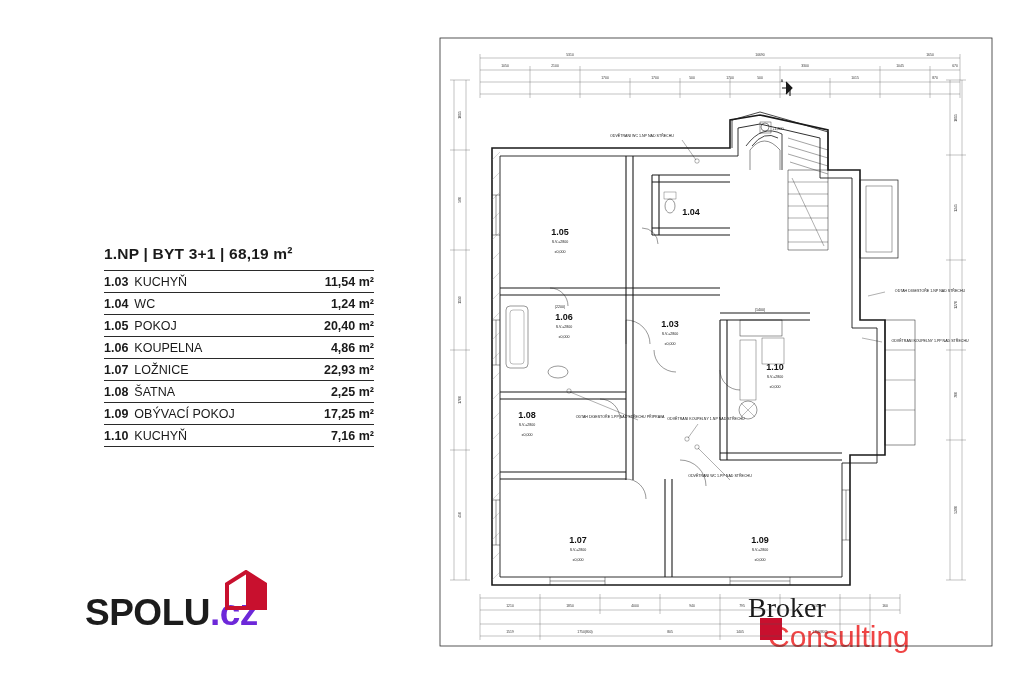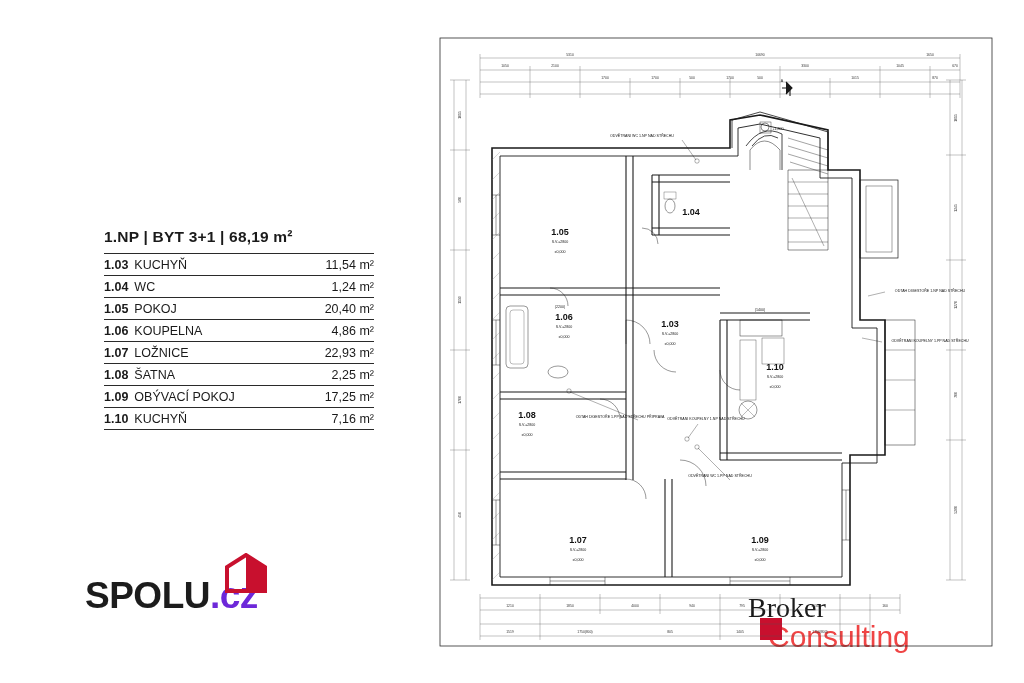--- a/index.html
+++ b/index.html
@@ -13,21 +13,21 @@
     position: relative;
     overflow: hidden;
     font-family: "Liberation Sans", sans-serif;
     color: #1a1a1a;
   }
 
   
   #left-panel {
     position: absolute;
     left: 0;
-    top: 0;
+    top: 17px;
     width: 430px;
     height: 621px;
   }
 
   #legend {
     position: absolute;
     left: 104px;
     top: 228px;
     width: 270px;
   }
@@ -51,21 +51,21 @@
     border-bottom: 1px solid #2a2a2a;
   }
   .legend-code {
     font-weight: bold;
     margin-right: 6px;
   }
   .legend-name {
     flex: 1;
   }
   .legend-area {
-    font-weight: normal;
+    font-weight: bold;
     white-space: nowrap;
     text-align: right;
   }
 
   
   #logo-reality {
     position: absolute;
     left: 85px;
     top: 575px;
     width: 270px;

